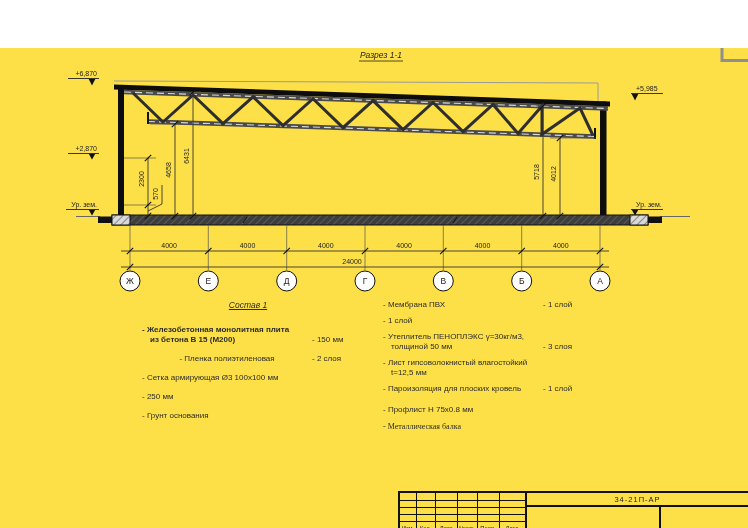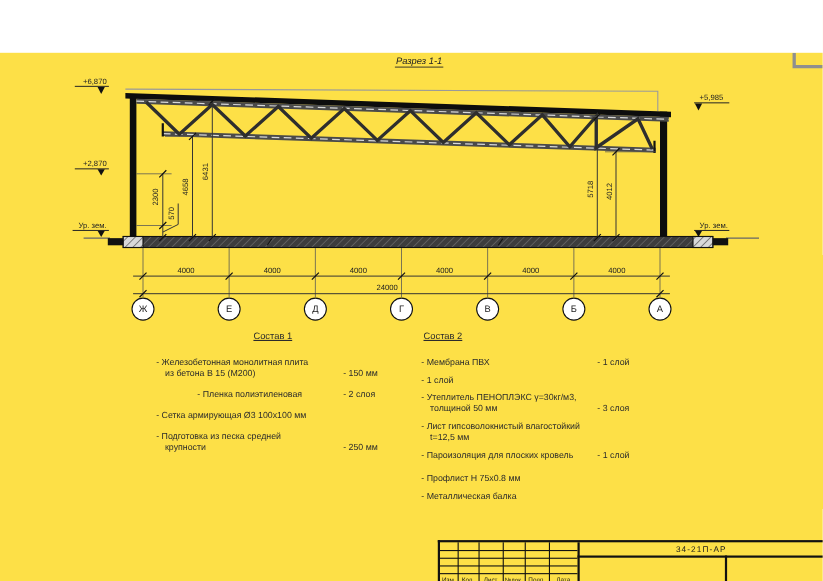--- a/index.html
+++ b/index.html
@@ -2,21 +2,21 @@
 <html><head>
 <meta charset="utf-8">
 <style>
   html,body{margin:0;padding:0;background:#fff;}
   .page{position:relative;width:748px;height:528px;background:#fde047;overflow:hidden;
         font-family:"Liberation Sans",sans-serif;color:#1a1a1a;margin-top:48px;}
   .abs{position:absolute;}
   svg text{font-family:"Liberation Sans",sans-serif;fill:#222;}
   
   .comp{position:absolute;font-size:8px;line-height:10px;color:#2b2b2b;}
-  .comp-title{text-decoration:underline;font-size:8.5px;margin-bottom:15px;}
+  .comp-title{font-style:italic;text-decoration:underline;font-size:8.5px;margin-bottom:15px;}
   .comp-row{display:flex;align-items:flex-end;margin-bottom:9px;}
   .comp-text{white-space:pre-line;padding-left:8px;text-indent:-8px;}
   .comp-val{white-space:nowrap;text-align:center;}
   
   .tb{position:absolute;left:398px;top:443px;width:350px;height:85px;
       border-left:2px solid #111;border-top:2px solid #111;font-size:6px;}
   .hl{position:absolute;background:#111;height:1px;}
   .vl{position:absolute;background:#111;width:1px;}
   .cell{position:absolute;display:flex;align-items:center;justify-content:center;
         text-align:center;overflow:hidden;white-space:nowrap;}
@@ -192,41 +192,42 @@
       <g>
           <circle cx="600" cy="233" r="10" fill="#fff" stroke="#111"></circle>
           <text x="600" y="236">А</text>
         </g>
     </g>
   </svg>
 
   <div class="comp" style="left:142px;top:252px;width:212px;">
     <div class="comp-title" style="text-align:center;">Состав 1</div>
     <div class="comp-row">
-      <div class="comp-text" style="width:162px;">- Железобетонная  монолитная плита
+      <div class="comp-text" style="width:162px;font-weight:bold;">- Железобетонная  монолитная плита
 из бетона В 15 (М200)</div>
       <div class="comp-val">- 150 мм</div>
     </div>
     <div class="comp-row">
       <div class="comp-text" style="width:162px;text-align:center;">- Пленка полиэтиленовая</div>
       <div class="comp-val">- 2 слоя</div>
     </div>
     <div class="comp-row">
       <div class="comp-text" style="width:162px;">- Сетка армирующая Ø3 100х100 мм</div>
       <div class="comp-val"></div>
     </div>
     <div class="comp-row">
-      <div class="comp-text" style="width:162px;">- Подготовка из песка средней
-крупности</div>
       <div class="comp-val">- 250 мм</div>
     </div>
+    <div class="comp-row">
+      <div class="comp-text" style="width:162px;">- Грунт основания</div>
+      <div class="comp-val"></div>
+    </div>
   </div>
 
   <div class="comp" style="left:383px;top:252px;width:200px;">
-    <div class="comp-title" style="margin-left:2px;">Состав 2</div>
     <div class="comp-row" style="margin-bottom:6px;">
       <div class="comp-text" style="width:152px;">- Мембрана ПВХ</div>
       <div class="comp-val">- 1 слой</div>
     </div>
     <div class="comp-row" style="margin-bottom:6px;">
       <div class="comp-val">- 1 слой</div>
     </div>
     <div class="comp-row" style="margin-bottom:6px;">
       <div class="comp-text" style="width:152px;">- Утеплитель ПЕНОПЛЭКС γ=30кг/м3,
 толщиной 50 мм</div>
@@ -239,21 +240,21 @@
     </div>
     <div class="comp-row" style="margin-bottom:11px;">
       <div class="comp-text" style="width:152px;">- Пароизоляция для плоских кровель</div>
       <div class="comp-val">- 1 слой</div>
     </div>
     <div class="comp-row" style="margin-bottom:7px;">
       <div class="comp-text" style="width:152px;">- Профлист Н 75х0.8 мм</div>
       <div class="comp-val"></div>
     </div>
     <div class="comp-row">
-      <div class="comp-text" style="width:152px;">- Металлическая балка</div>
+      <div class="comp-text" style="width:152px;font-family:Liberation Serif, serif;">- Металлическая балка</div>
       <div class="comp-val"></div>
     </div>
   </div>
 
   <div class="tb">
 
     <div class="vl" style="left:16px;top:0;height:41px;"></div>
     <div class="vl" style="left:35px;top:0;height:41px;"></div>
     <div class="vl" style="left:57px;top:0;height:41px;"></div>
     <div class="vl" style="left:77px;top:0;height:41px;"></div>

